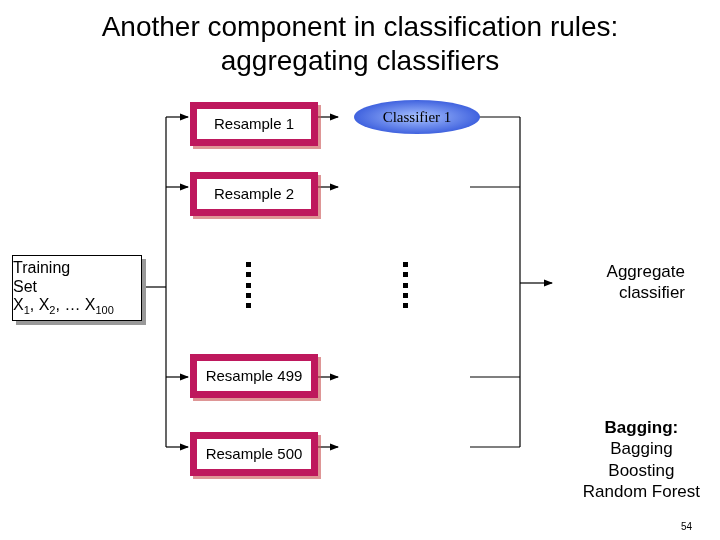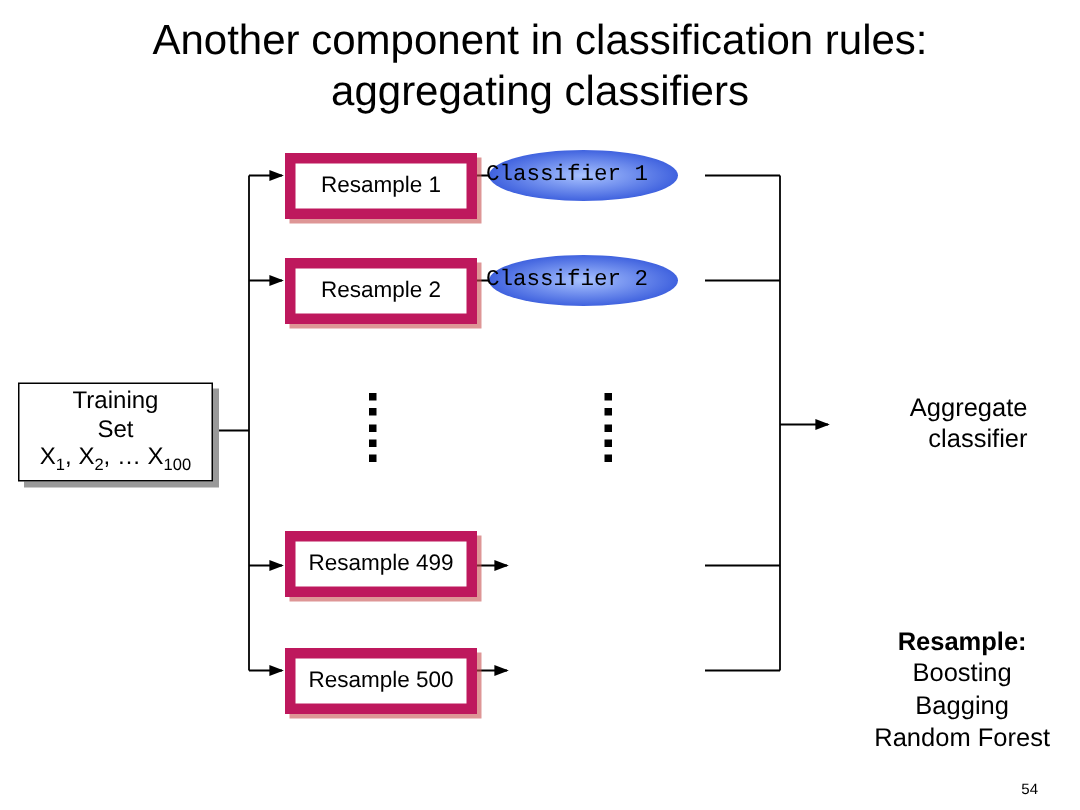--- a/index.html
+++ b/index.html
@@ -25,21 +25,21 @@
   .training-box {
     position: absolute;
     left: 12px;
     top: 178px;
     width: 128px;
     height: 64px;
     border: 1px solid #000;
     box-shadow: 4px 4px 0 #999;
     font-family: "Comic Sans MS", cursive, sans-serif;
     font-size: 16px;
-    text-align: center;
+    text-align: left;
     display: flex;
     flex-direction: column;
     justify-content: center;
     line-height: 1.15;
     background: #fff;
   }
   .sub {
     font-size: 11px;
     vertical-align: sub;
   }
@@ -53,23 +53,24 @@
     font-family: "Comic Sans MS", cursive, sans-serif;
     font-size: 15px;
     text-align: center;
     line-height: 30px;
     left: 190px;
   }
   .classifier-ellipse {
     position: absolute;
     width: 130px;
     height: 36px;
-    left: 324px;
-    font-family: Liberation Mono, monospace;
+    left: 352px;
+    font-family: Liberation Serif, serif;
     font-size: 15px;
+    text-align: center;
     line-height: 36px;
   }
   .classifier-ellipse svg {
     position: absolute;
     left: 0; top: 0;
     width: 100%; height: 100%;
   }
   .classifier-ellipse .lbl {
     position: relative;
     z-index: 2;
@@ -184,26 +185,20 @@
         <defs>
           <radialGradient id="g1" cx="50%" cy="50%" r="60%">
             <stop offset="0%" stop-color="#a8c2ff"></stop>
             <stop offset="100%" stop-color="#2b4fd8"></stop>
           </radialGradient>
         </defs>
         <ellipse cx="65" cy="18" rx="63" ry="17" fill="url(#g1)"></ellipse>
       </svg>
     <span class="lbl">Classifier 1</span>
   </div>
-  <div class="classifier-ellipse" style="top:92px">
-    <svg viewBox="0 0 130 36">
-        <ellipse cx="65" cy="18" rx="63" ry="17" fill="url(#g1)"></ellipse>
-      </svg>
-    <span class="lbl">Classifier 2</span>
-  </div>
 
   <div class="vdots" style="left:243px; top:185px">
     <span></span>
       <span></span>
       <span></span>
       <span></span>
       <span></span>
   </div>
   <div class="vdots" style="left:400px; top:185px">
     <span></span>
@@ -212,21 +207,21 @@
       <span></span>
       <span></span>
   </div>
 
   <div class="aggregate">
     <span>Aggregate</span><br>
     <span>classifier</span>
   </div>
 
   <div class="examples">
-    <div class="hdr">Resample:</div>
+    <div class="hdr">Bagging:</div>
+    <div>Bagging</div>
     <div>Boosting</div>
-    <div>Bagging</div>
     <div>Random Forest</div>
   </div>
 
 </div>
 
 <div class="pagenum">54</div>
 
 </body></html>

